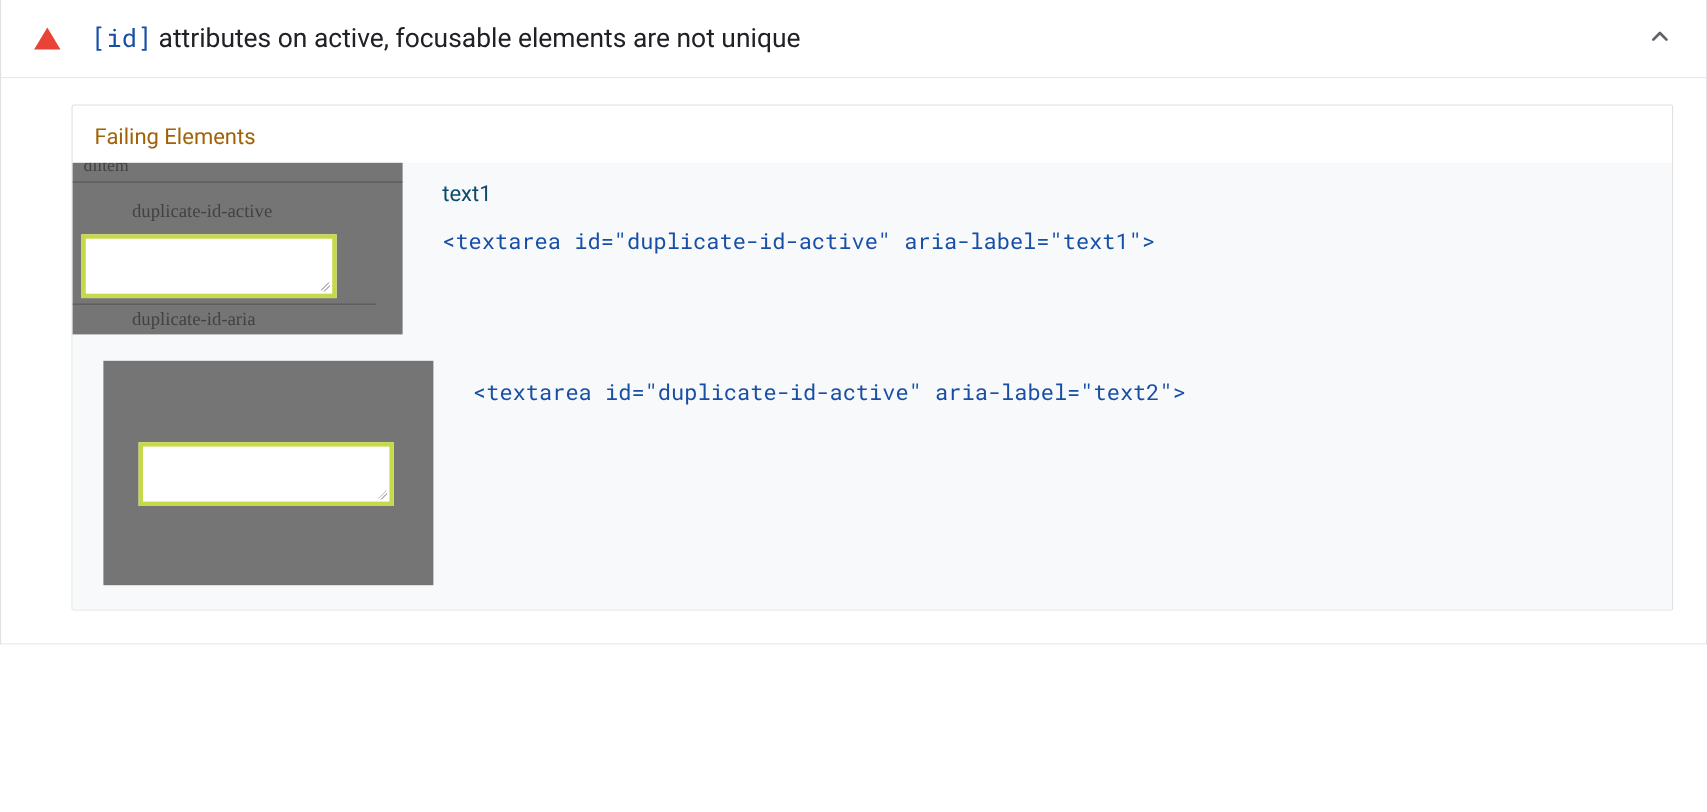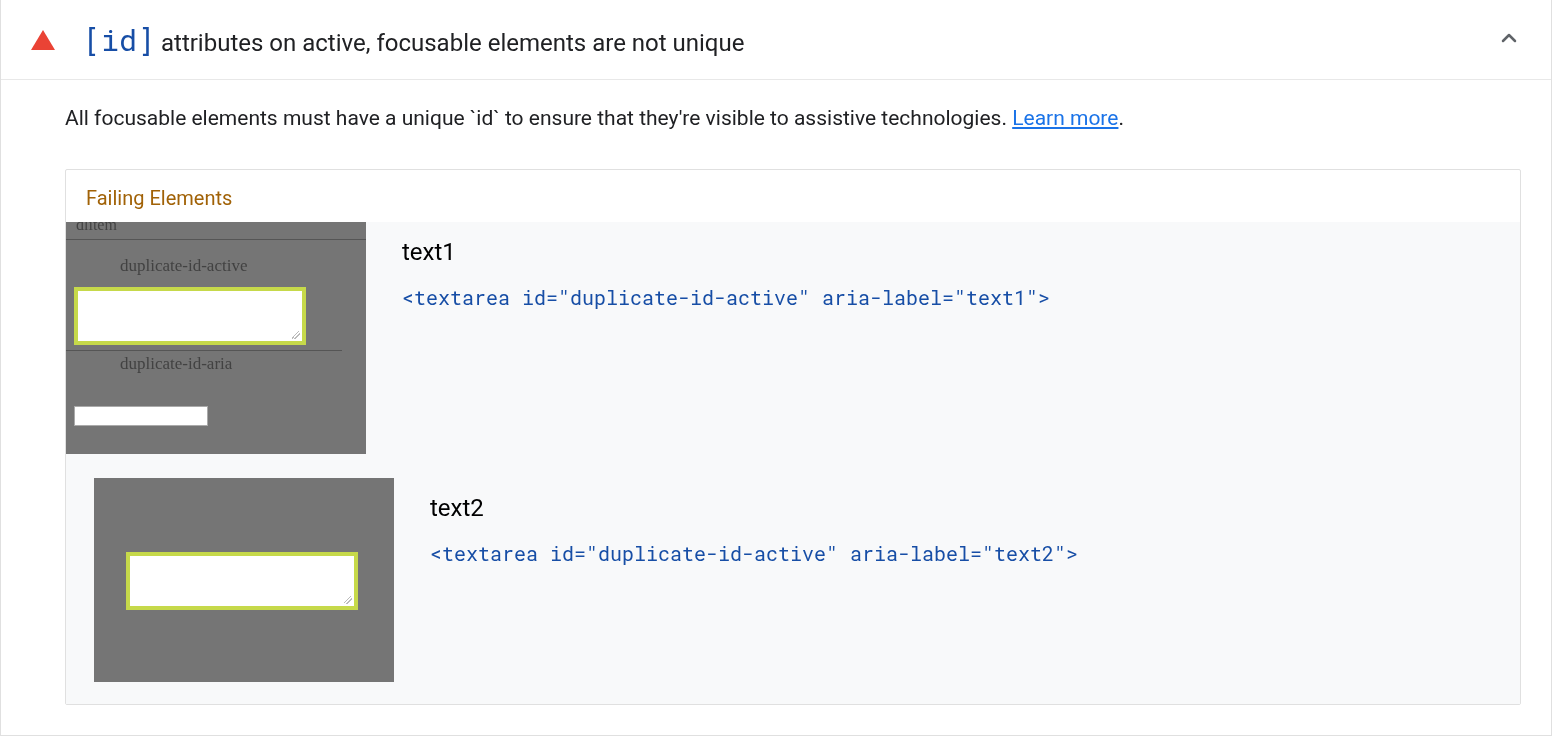--- a/index.html
+++ b/index.html
@@ -32,21 +32,21 @@
     }
     .audit-title {
       flex: 1;
       font-size: 24px;
       font-weight: 400;
       color: #202124;
     }
     .code-inline {
       font-family: "Roboto Mono", Consolas, Monaco, monospace;
       color: #174ea6;
-      font-size: 30px;
+      font-size: 23px;
     }
     .chevron {
       color: #5f6368;
       flex-shrink: 0;
     }
     .chevron svg {
       width: 24px;
       height: 24px;
     }
     .audit-body {
@@ -88,21 +88,21 @@
       margin-left: 0;
     }
     .element-row.row-1 .thumb {
       margin-left: 28px;
     }
     .thumb {
       flex-shrink: 0;
     }
     .thumb-0 {
       width: 300px;
-      height: 232px;
+      height: 156px;
       background: #757575;
       position: relative;
       overflow: hidden;
     }
     .thumb-0 .partial-top {
       position: absolute;
       top: 0;
       left: 0;
       right: 0;
       height: 18px;
@@ -182,22 +182,22 @@
       bottom: 2px;
       width: 8px;
       height: 8px;
       background-image: linear-gradient(135deg, transparent 40%, #bbb 40%, #bbb 50%, transparent 50%, transparent 60%, #bbb 60%, #bbb 70%, transparent 70%);
     }
     .element-info {
       flex: 1;
       padding-top: 16px;
     }
     .element-label {
-      font-size: 24px;
-      color: #000000;
+      font-size: 20px;
+      color: #0c4a6e;
       margin-bottom: 18px;
     }
     .element-snippet {
       font-family: "Roboto Mono", Consolas, Monaco, monospace;
       font-size: 20px;
       color: #174ea6;
       white-space: pre;
     }
   </style>
 </head>
@@ -211,23 +211,20 @@
       <span class="code-inline">[id]</span><span> attributes on active, focusable elements are not unique</span>
     </div>
     <div class="chevron">
       <svg viewBox="0 0 24 24" fill="none" stroke="currentColor" stroke-width="2.5" stroke-linecap="round" stroke-linejoin="round">
         <polyline points="18 15 12 9 6 15"></polyline>
       </svg>
     </div>
   </div>
 
   <div class="audit-body">
-    <p class="description">
-      <span>All focusable elements must have a unique `id` to ensure that they're visible to assistive technologies. </span><a href="#" class="learn-more">Learn more</a><span>.</span>
-    </p>
 
     <div class="failing-elements-card">
       <div class="card-header">Failing Elements</div>
       <div class="card-body">
 
         <div class="element-row row-0">
           <div class="thumb thumb-0">
             <div class="partial-top">dlitem</div>
             <div class="label-text label-1">duplicate-id-active</div>
             <div class="hl-box"></div>
@@ -239,21 +236,20 @@
             <div class="element-label">text1</div>
             <div class="element-snippet">&lt;textarea id="duplicate-id-active" aria-label="text1"&gt;</div>
           </div>
         </div>
 
         <div class="element-row row-1">
           <div class="thumb thumb-1">
             <div class="hl-box"></div>
           </div>
           <div class="element-info">
-            <div class="element-label">text2</div>
             <div class="element-snippet">&lt;textarea id="duplicate-id-active" aria-label="text2"&gt;</div>
           </div>
         </div>
 
       </div>
     </div>
   </div>
 
 </div>
 

